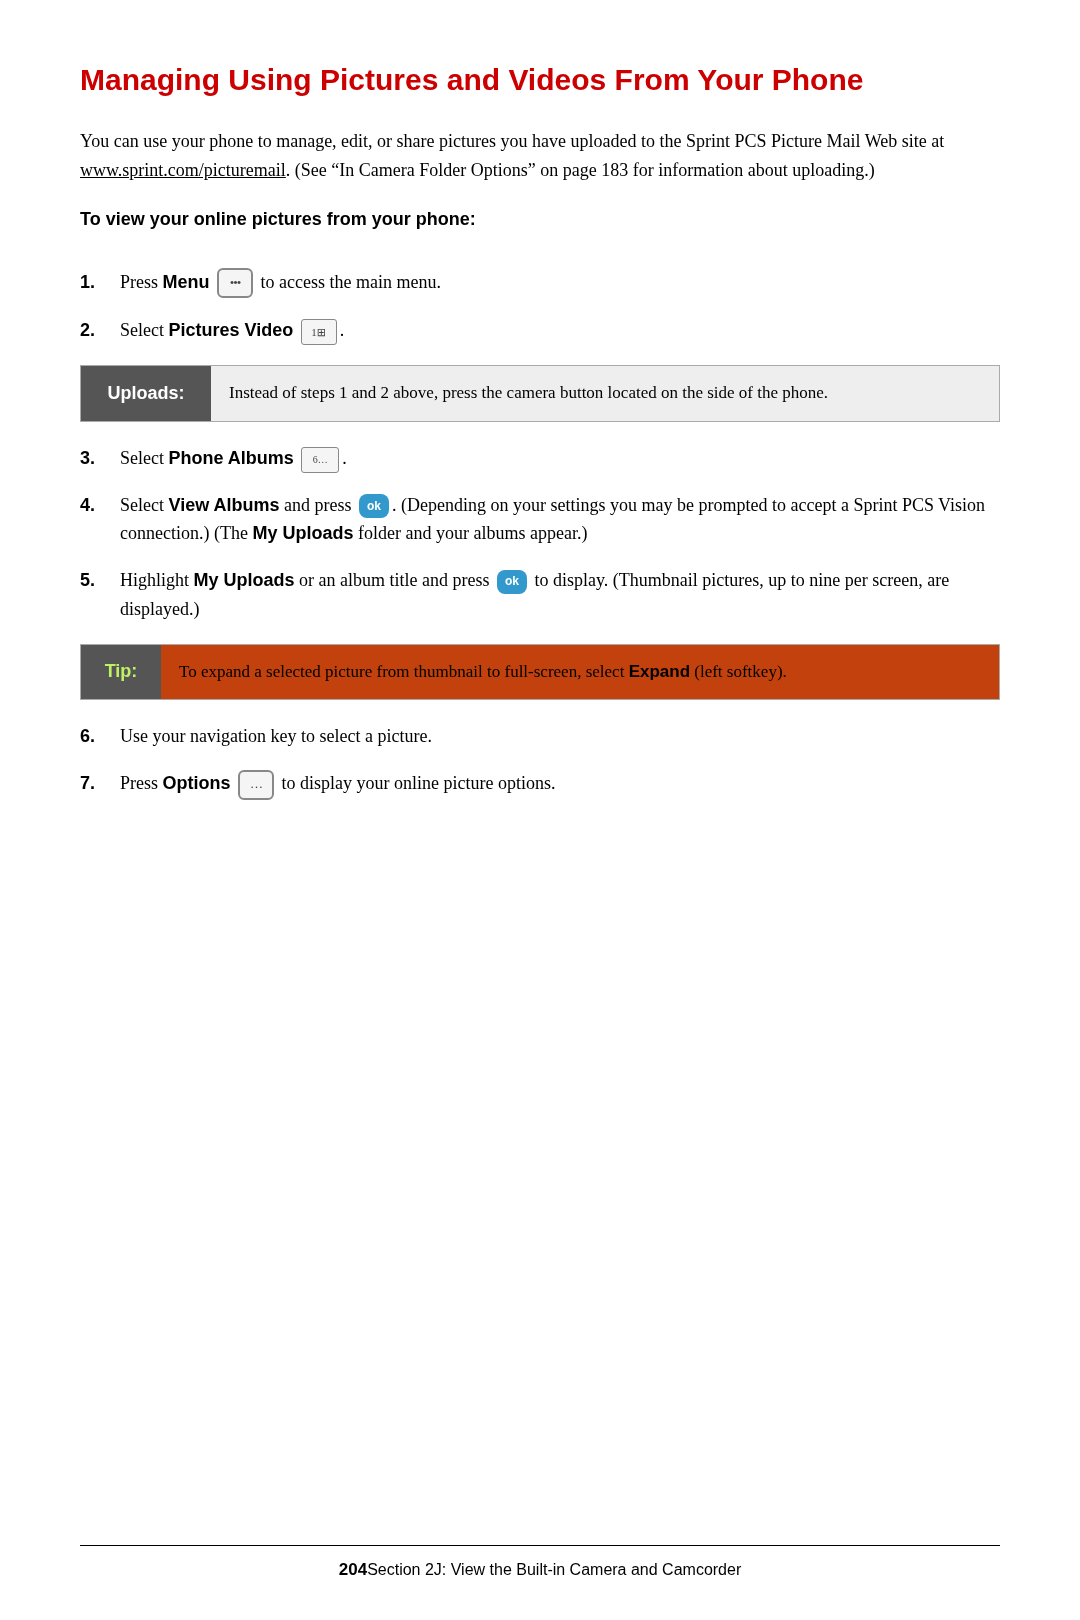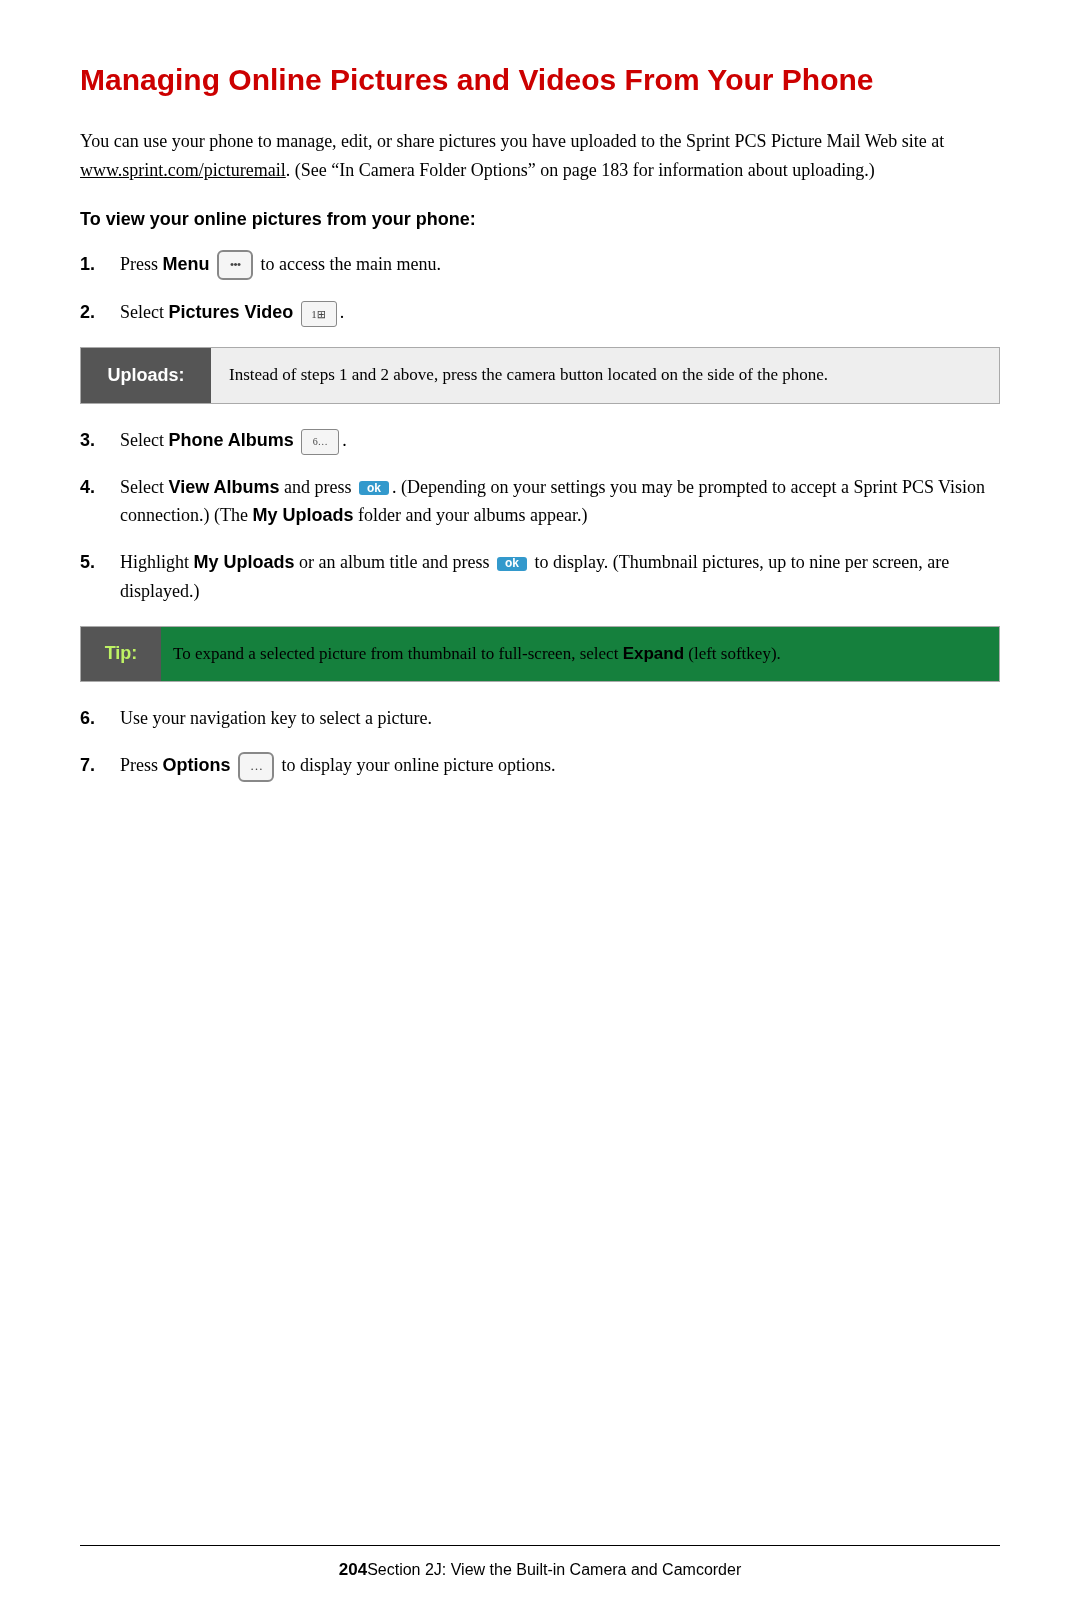--- a/index.html
+++ b/index.html
@@ -31,21 +31,21 @@
 
     .intro-text a {
       color: #000;
       text-decoration: underline;
     }
 
     .subheading {
       font-size: 18px;
       font-weight: bold;
       font-family: Arial, sans-serif;
-      margin-bottom: 20px;
+      margin-bottom: 38px;
     }
 
     .steps-list {
       list-style: none;
       margin-bottom: 20px;
     }
 
     .steps-list > li {
       display: flex;
       align-items: flex-start;
@@ -112,22 +112,22 @@
       font-family: Arial, sans-serif;
       font-size: 18px;
       padding: 14px 18px;
       min-width: 80px;
       display: flex;
       align-items: center;
       justify-content: center;
     }
 
     .tip-content {
-      background: #15803d;
-      padding: 14px 12px;
+      background: #c2410c;
+      padding: 14px 18px;
       font-size: 17px;
       line-height: 1.55;
       flex: 1;
     }
 
     
     .icon-menu {
       display: inline-flex;
       align-items: center;
       justify-content: center;
@@ -171,22 +171,22 @@
       color: #444;
       vertical-align: middle;
       margin: 0 3px;
     }
 
     .icon-ok {
       display: inline-flex;
       align-items: center;
       justify-content: center;
       width: 30px;
-      height: 14px;
-      border-radius: 3px;
+      height: 24px;
+      border-radius: 8px;
       background: #3399cc;
       font-size: 12px;
       font-weight: bold;
       color: #ffffff;
       vertical-align: middle;
       margin: 0 3px;
       font-family: Arial, sans-serif;
     }
 
     .icon-options {
@@ -239,21 +239,21 @@
       font-family: Arial, sans-serif;
     }
 
     body {
       position: relative;
     }
   </style>
 </head>
 <body>
 
-<h1 class="page-title">Managing Online Pictures and Videos From Your Phone</h1>
+<h1 class="page-title">Managing Using Pictures and Videos From Your Phone</h1>
 
 <p class="intro-text">
   You can use your phone to manage, edit, or share pictures
   you have uploaded to the Sprint PCS Picture Mail Web site
   at <a>www.sprint.com/picturemail</a>. (See “In Camera Folder
   Options” on page 183 for information about uploading.)
 </p>
 
 <p class="subheading">To view your online pictures from your phone:</p>
 

